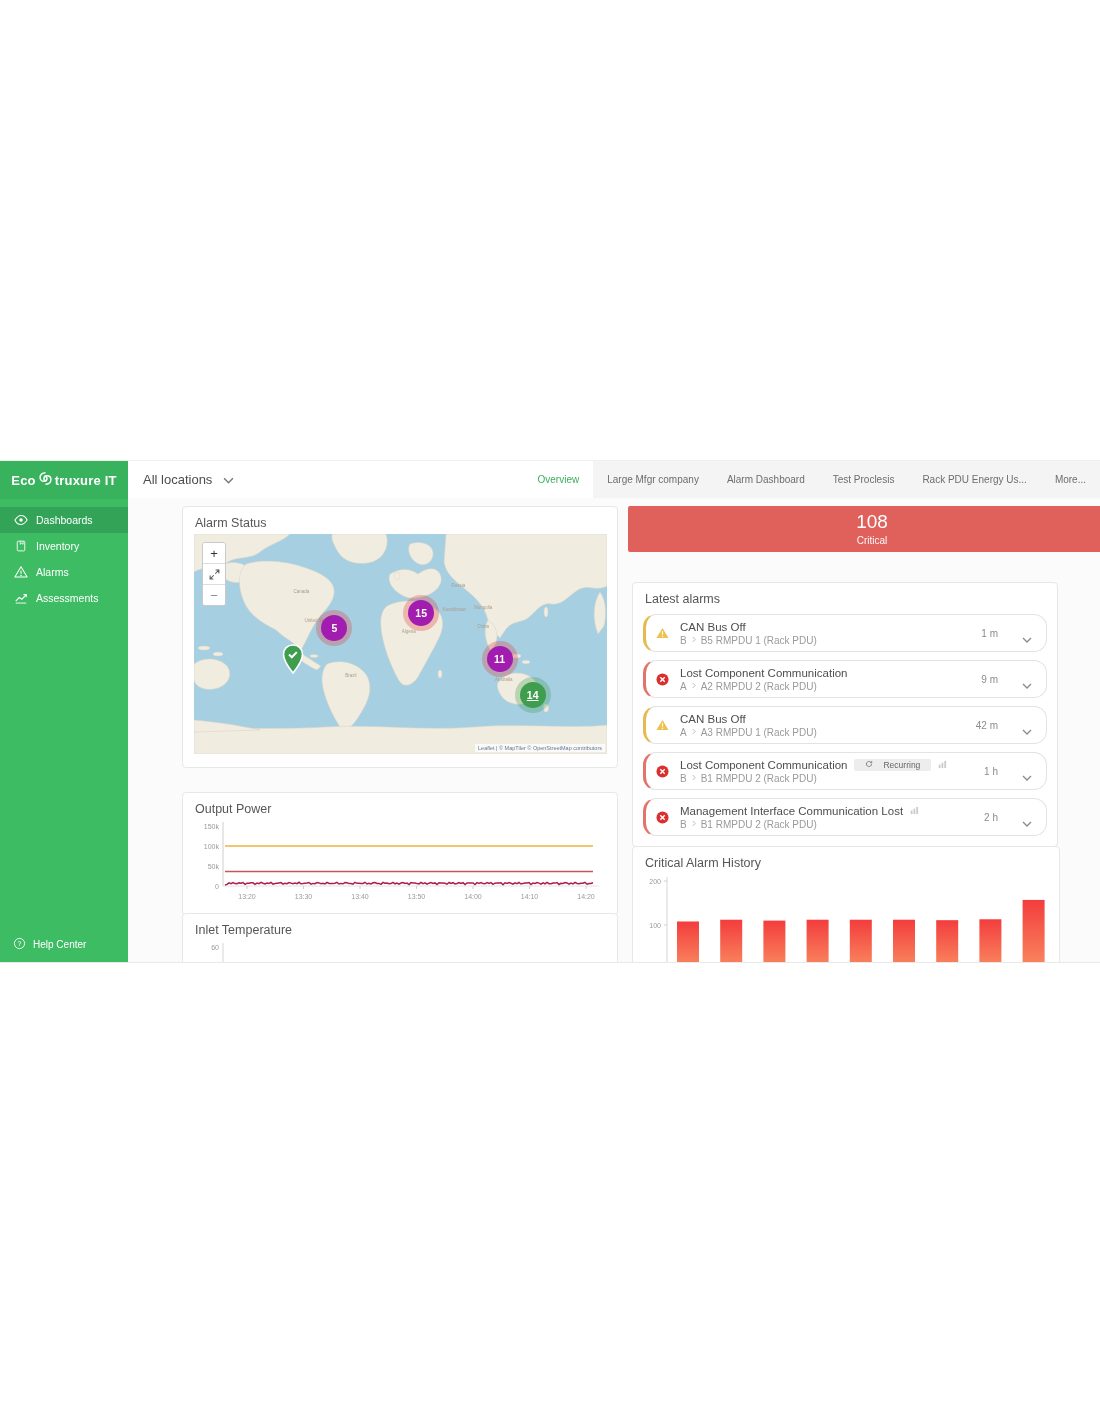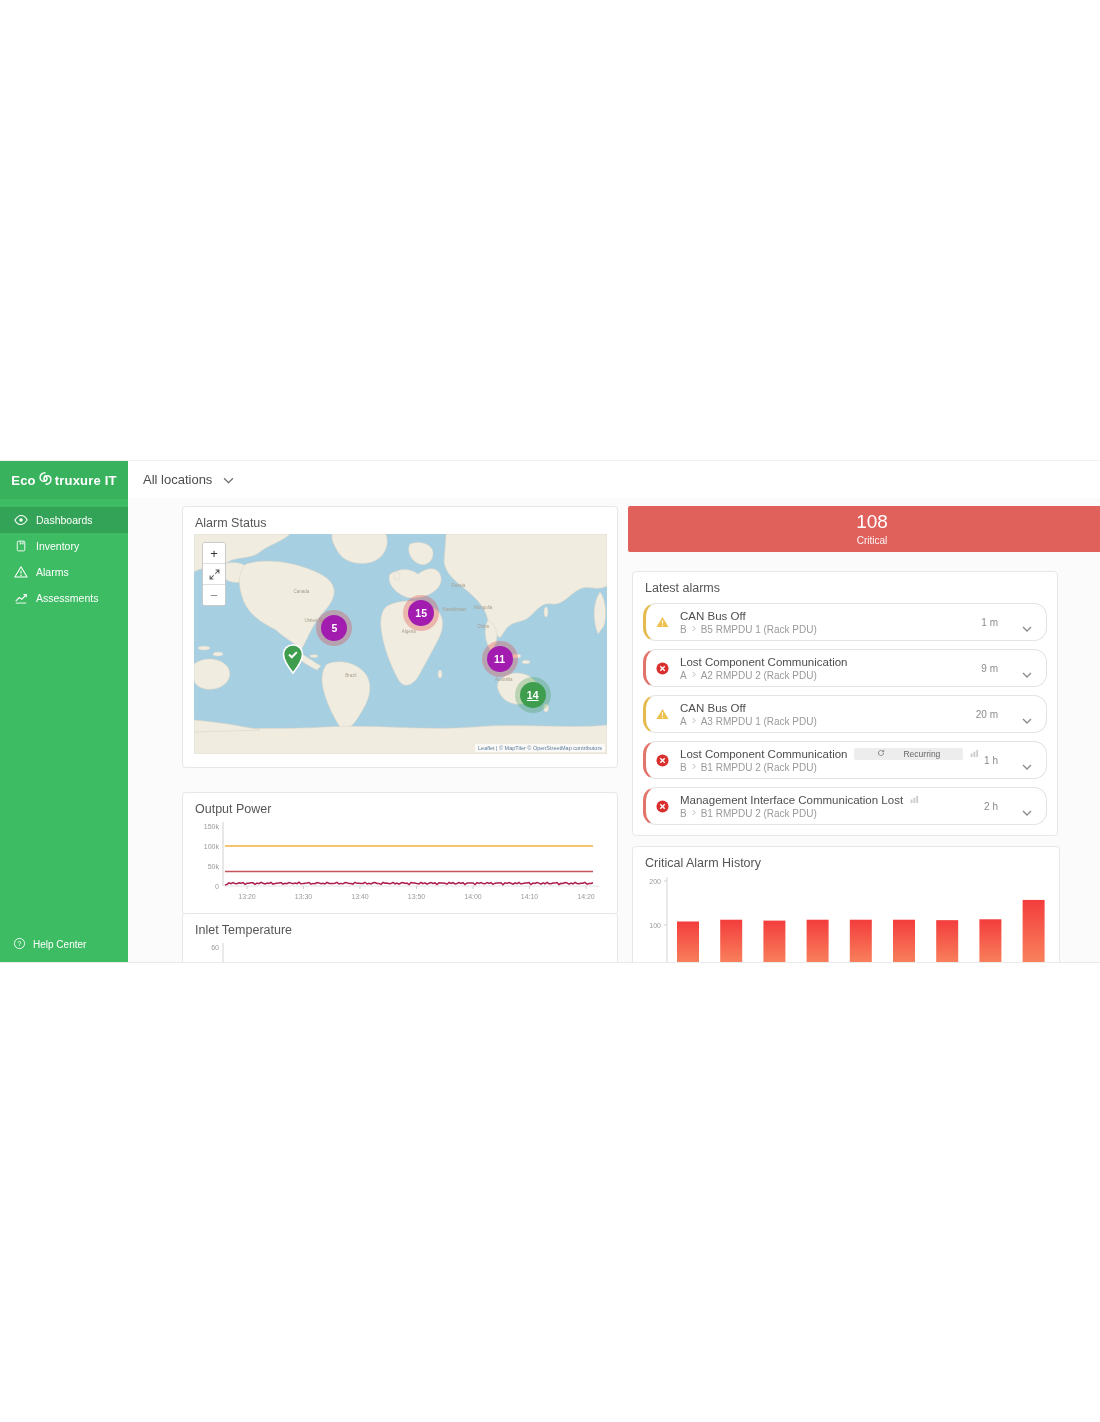--- a/index.html
+++ b/index.html
@@ -41,21 +41,21 @@
   .sev .n{font-size:19px;margin-top:5px;}
   .sev .l{font-size:10px;opacity:.95;margin-top:2px;}
   
   .la-list{margin:8px 10px 0 10px;}
   .row{position:relative;height:38px;border:1px solid #e3e3e3;border-left:3px solid #ccc;border-radius:13px;background:#fff;display:flex;align-items:center;padding-left:10px;margin-bottom:8px;box-sizing:border-box;cursor:pointer;}
   .row.warning{border-left-color:#e5bb4f;}
   .row.critical{border-left-color:#e2746b;}
   .row .sv{width:15px;margin-right:9px;display:flex;align-items:center;}
   .rt .t{font-size:11.5px;color:#4e4e4e;display:flex;align-items:center;gap:7px;}
   .rt .p{font-size:10px;color:#9a9a9a;margin-top:2px;display:flex;align-items:center;gap:5px;}
-  .badge{display:inline-flex;align-items:center;gap:18px;background:#ededed;border-radius:2px;padding:1px 23px;font-size:8.5px;color:#666;}
+  .badge{display:inline-flex;align-items:center;gap:10px;background:#ededed;border-radius:2px;padding:1px 11px;font-size:8.5px;color:#666;}
   .age{position:absolute;right:48px;font-size:10px;color:#8b8b8b;}
   .exp{position:absolute;right:14px;top:14px;}
   .sep{color:#b5b5b5;font-size:9px;line-height:1;}
   
   .chart-svg{position:absolute;left:6px;top:24px;}
   text.tick{font-family:"Liberation Sans",sans-serif;}
 </style>
 </head>
 <body>
 
@@ -119,20 +119,28 @@
     </div>
   </aside>
 
   <header class="topbar">
     <div class="loc">
       <span>All locations</span>
       <span><svg viewBox="0 0 10 6" width="11" height="7">
             <path d="M1 1 L5 5 L9 1" fill="none" stroke="#777" stroke-width="1.3"></path>
           </svg></span>
     </div>
+    <div class="tabs" id="tabs">
+        <div class="tab active">Overview</div>
+        <div class="tab">Large Mfgr company</div>
+        <div class="tab">Alarm Dashboard</div>
+        <div class="tab">Test Proclesis</div>
+        <div class="tab">Rack PDU Energy Us...</div>
+        <div class="tab">More...</div>
+      </div>
   </header>
 
   <main class="content">
 
     <section class="panel" style="left:54px;top:8px;width:436px;height:262px;">
       <h3>Alarm Status</h3>
       <div id="map">
           <svg class="land" width="413" height="220" viewBox="0 0 413 220" preserveAspectRatio="none">
             <path d="M0 0 L96 0 C88 8 76 10 66 18 C56 26 44 22 34 28 C24 34 10 32 0 38 Z" fill="#f0ecdf" stroke="#d8d2c4" stroke-width="0.5"></path>
             <path d="M30 30 C42 26 54 30 56 38 C58 46 48 50 38 48 C28 46 24 36 30 30 Z" fill="#f0ecdf" stroke="#d8d2c4" stroke-width="0.5"></path>
@@ -230,21 +238,21 @@
         </svg>
     </section>
 
     <div class="sev-cards" id="sev-cards">
         <div class="sev" style="background: rgb(224, 96, 92);">
           <div class="n">108</div>
           <div class="l">Critical</div>
         </div>
       </div>
 
-    <section class="panel" style="left:504px;top:73px;width:426px;height:265px;">
+    <section class="panel" style="left:504px;top:84px;width:426px;height:265px;">
       <h3>Latest alarms</h3>
       <div class="la-list" id="alarm-list">
           <div class="row warning">
             <span class="sv">
               <svg viewBox="0 0 16 14" width="13" height="12">
                 <path d="M8 0.8 L15.4 13.2 H0.6 Z" fill="#eec04e"></path>
                 <rect x="7.3" y="4.8" width="1.4" height="4.2" fill="#fff"></rect>
                 <rect x="7.3" y="10.3" width="1.4" height="1.5" fill="#fff"></rect>
               </svg>
             </span>
@@ -302,21 +310,21 @@
                 <span>CAN Bus Off</span>
               </div>
               <div class="p">
                 <span>A</span>
                 <span class="sep"><svg viewBox="0 0 5 8" width="4" height="7">
                     <path d="M1 1 L4 4 L1 7" fill="none" stroke="#b5b5b5" stroke-width="1.2"></path>
                   </svg></span>
                 <span>A3 RMPDU 1 (Rack PDU)</span>
               </div>
             </div>
-            <span class="age">20 m</span>
+            <span class="age">42 m</span>
             <span class="exp"><svg viewBox="0 0 10 6" width="10" height="6">
                 <path d="M1 1 L5 5 L9 1" fill="none" stroke="#8a8a8a" stroke-width="1.3"></path>
               </svg></span>
           </div>
           <div class="row critical">
             <span class="sv">
               <svg viewBox="0 0 14 14" width="13" height="13">
                 <circle cx="7" cy="7" r="6.5" fill="#da2f2f"></circle>
                 <path d="M4.6 4.6 L9.4 9.4 M9.4 4.6 L4.6 9.4" stroke="#fff" stroke-width="1.5"></path>
               </svg>

